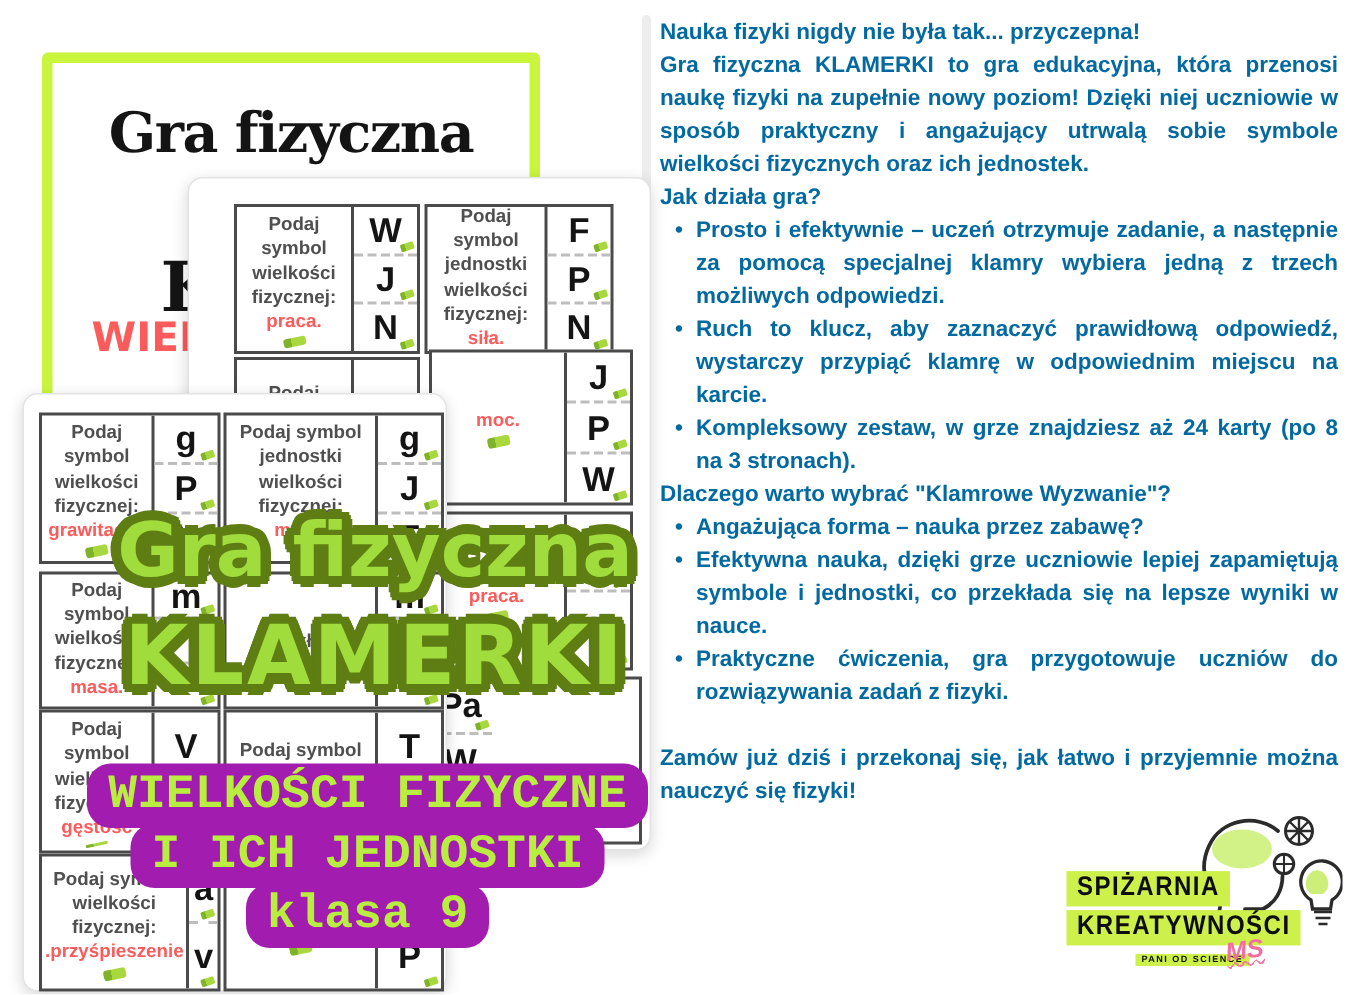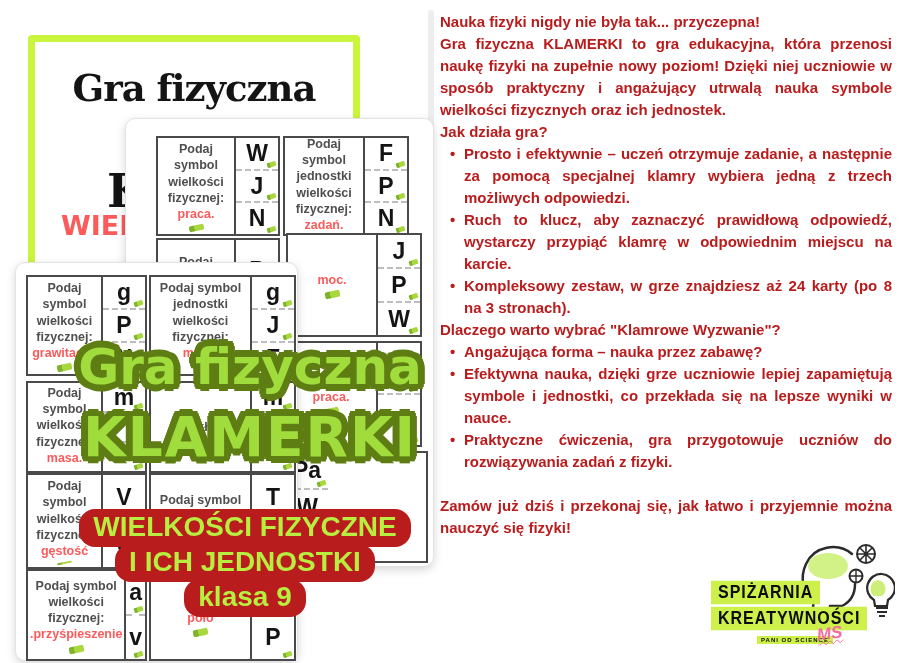--- a/index.html
+++ b/index.html
@@ -40,28 +40,28 @@
   .ov{position:absolute;z-index:6;text-align:center;font-weight:700;color:#9fdc3c;
       font-family:"DejaVu Sans", sans-serif;
       text-shadow:
         -5px -5px 0 #5e7d13, 5px -5px 0 #5e7d13, -5px 5px 0 #5e7d13, 5px 5px 0 #5e7d13,
         -7px 0 0 #5e7d13, 7px 0 0 #5e7d13, 0 -7px 0 #5e7d13, 0 7px 0 #5e7d13,
         -6px 3px 0 #5e7d13, 6px 3px 0 #5e7d13, -6px -3px 0 #5e7d13, 6px -3px 0 #5e7d13;}
   #ov-line1{left:60px;top:338px;width:380px;font-size:50px;}
   #ov-line2{left:60px;top:405px;width:380px;font-size:55px;letter-spacing:2px;}
   #banners{position:absolute;left:70px;top:512px;width:350px;z-index:6;display:flex;
            flex-direction:column;align-items:center;}
-  .banner{display:inline-block;background:#b91c1c;color:#b8ee3f;font-weight:700;font-size:28px;
+  .banner{display:inline-block;background:#a21caf;color:#b8ee3f;font-weight:700;font-size:32px;
           padding:2px 14px 4px;border-radius:16px;margin-top:-3px;white-space:nowrap;
-          font-family:Liberation Sans, sans-serif;}
+          font-family:Liberation Mono, monospace;}
 
   
   #divider{position:absolute;left:428px;top:10px;width:6px;height:545px;background:#ededed;
            border-radius:3px;z-index:0;}
-  #article{position:absolute;left:440px;top:11px;width:452px;z-index:2;color:#b91c1c;
+  #article{position:absolute;left:440px;top:11px;width:452px;z-index:2;color:#0369a1;
            font-weight:700;font-size:15px;line-height:22px;}
   #article p{margin:0;text-align:justify;}
   #article .hd{text-align:left;}
   #article ul{margin:0;padding-left:10px;list-style:none;}
   #article li{position:relative;padding-left:14px;text-align:justify;}
   #article li::before{content:"\2022";position:absolute;left:0;}
   #article .outro{margin-top:22px;}
 
   
   #logo{position:absolute;left:695px;top:540px;width:200px;height:120px;z-index:3;}
@@ -98,21 +98,21 @@
         </div>
       <div class="ca">
         <div class="ans">W</div>
         <div class="ans">J</div>
         <div class="ans">N</div>
       </div>
     </div>
     <div class="card" style="left:157px;top:17px;width:122px;height:96px;">
       <div class="cq">
           <span>Podaj symbol jednostki wielkości fizycznej:</span>
-        <span class="red">zadań.</span>
+        <span class="red">siła.</span>
         <span class="pin"></span>
         </div>
       <div class="ca">
         <div class="ans">F</div>
         <div class="ans">P</div>
         <div class="ans">N</div>
       </div>
     </div>
     <div class="card" style="left:30px;top:119px;width:120px;height:60px;">
       <div class="cq">
@@ -248,21 +248,21 @@
   <div id="ov-line1" class="ov">Gra fizyczna</div>
   <div id="ov-line2" class="ov">KLAMERKI</div>
   <div id="banners">
     <span class="banner">WIELKOŚCI FIZYCZNE</span>
     <span class="banner">I ICH JEDNOSTKI</span>
     <span class="banner">klasa 9</span>
   </div>
 
   <div id="article">
     <p class="hd">Nauka fizyki nigdy nie była tak... przyczepna!</p>
-    <p>Gra fizyczna KLAMERKI to gra edukacyjna, która przenosi naukę fizyki na zupełnie nowy poziom! Dzięki niej uczniowie w sposób praktyczny i angażujący utrwalą nauka symbole wielkości fizycznych oraz ich jednostek.</p>
+    <p>Gra fizyczna KLAMERKI to gra edukacyjna, która przenosi naukę fizyki na zupełnie nowy poziom! Dzięki niej uczniowie w sposób praktyczny i angażujący utrwalą sobie symbole wielkości fizycznych oraz ich jednostek.</p>
     <p class="hd">Jak działa gra?</p>
     <ul>
       <li>Prosto i efektywnie – uczeń otrzymuje zadanie, a następnie za pomocą specjalnej klamry wybiera jedną z trzech możliwych odpowiedzi.</li>
       <li>Ruch to klucz, aby zaznaczyć prawidłową odpowiedź, wystarczy przypiąć klamrę w odpowiednim miejscu na karcie.</li>
       <li>Kompleksowy zestaw, w grze znajdziesz aż 24 karty (po 8 na 3 stronach).</li>
     </ul>
     <p class="hd">Dlaczego warto wybrać "Klamrowe Wyzwanie"?</p>
     <ul>
       <li>Angażująca forma – nauka przez zabawę?</li>
       <li>Efektywna nauka, dzięki grze uczniowie lepiej zapamiętują symbole i jednostki, co przekłada się na lepsze wyniki w nauce.</li>

